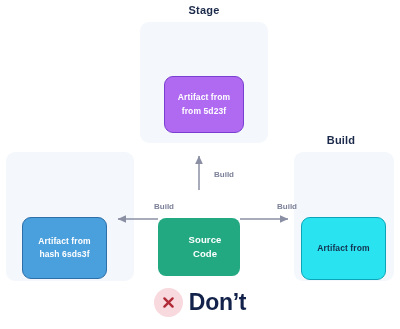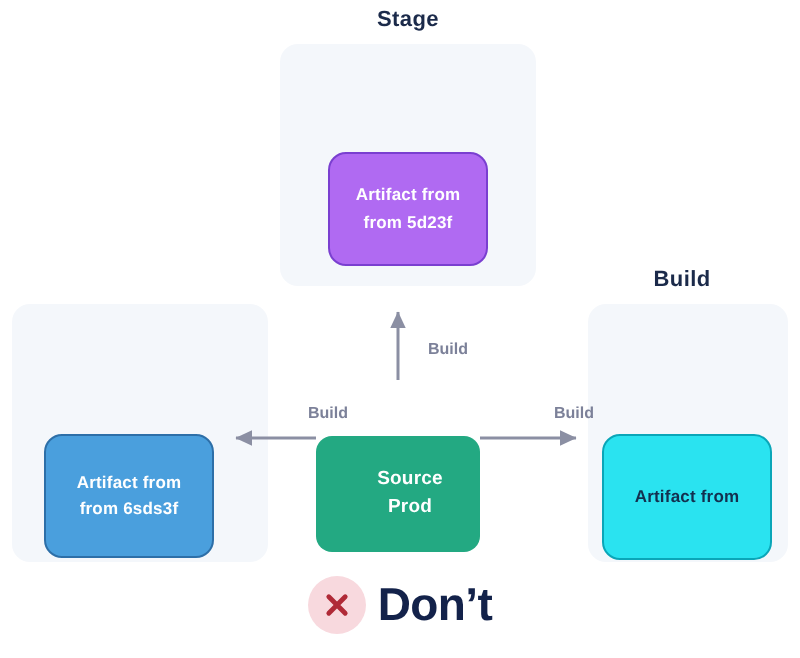--- a/index.html
+++ b/index.html
@@ -149,21 +149,21 @@
     <span>
       <span class="node-label">Artifact from</span>
       <span class="node-label">from 5d23f</span>
     </span>
   </div>
 
   <div class="panel" id="panel-qa"></div>
   <div class="node" id="node-qa">
     <span>
       <span class="node-label">Artifact from</span>
-      <span class="node-label">from 6sds3f</span>
+      <span class="node-label">hash 6sds3f</span>
     </span>
   </div>
 
   <div class="panel-title" id="title-prod">Build</div>
   <div class="panel" id="panel-prod"></div>
   <div class="node" id="node-prod">
     <span>
       <span class="node-label">Artifact from</span>
     </span>
   </div>
@@ -182,21 +182,21 @@
     <line x1="240" y1="219" x2="288" y2="219" stroke="#8b8fa3" stroke-width="1.5" marker-end="url(#arrowhead)"></line>
   </svg>
 
   <div class="edge-label" id="label-build-up">Build</div>
   <div class="edge-label" id="label-build-left">Build</div>
   <div class="edge-label" id="label-build-right">Build</div>
 
   <div class="node" id="node-source">
     <span>
       <span class="node-label">Source</span>
-      <span class="node-label">Prod</span>
+      <span class="node-label">Code</span>
     </span>
   </div>
 
   <div id="verdict">
     <div id="verdict-icon">
       <svg width="15" height="15" viewBox="0 0 15 15" aria-hidden="true">
         <path d="M3.4,3.4 L11.6,11.6 M11.6,3.4 L3.4,11.6" stroke="#b02a37" stroke-width="2.4" stroke-linecap="round"></path>
       </svg>
     </div>
     <div id="verdict-text">Don’t</div>

